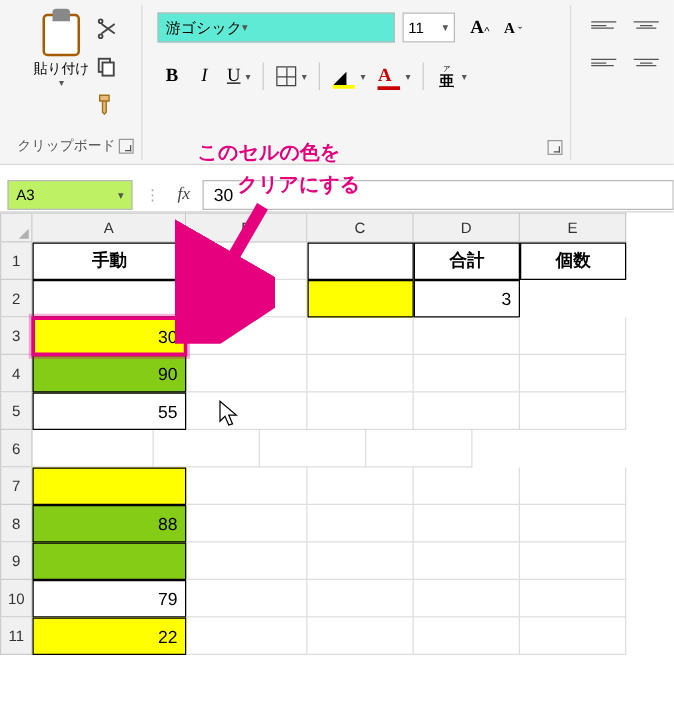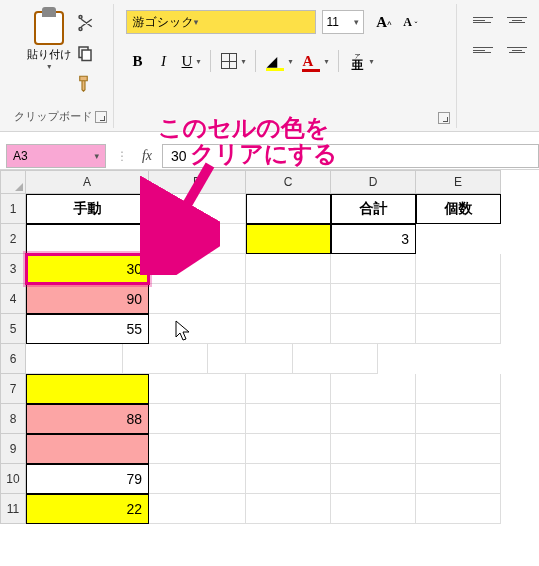--- a/index.html
+++ b/index.html
@@ -73,21 +73,21 @@
   .paste-label { font-size:11px; margin-top:2px; }
   .paste-dd { font-size:8px; color:#555; }
 
   .mini-col { display:flex; flex-direction:column; gap:8px; padding-top:8px; }
   .mini-btn { width:22px; height:22px; display:flex; align-items:center; justify-content:center; cursor:pointer; }
   .mini-btn svg { width:18px; height:18px; }
 
   
   .font-row1 { display:flex; gap:6px; align-items:center; margin-top:6px; }
   .font-name {
-    background:#fde047; border:1px solid #bbb; height:24px; width:190px;
+    background:#5eead4; border:1px solid #bbb; height:24px; width:190px;
     padding:0 6px; display:flex; align-items:center; justify-content:flex-start;
   }
   .font-size {
     background:#fff; border:1px solid #bbb; height:24px; width:42px;
     padding:0 4px; display:flex; align-items:center; justify-content:space-between;
   }
   .dd-caret { font-size:9px; color:#555; pointer-events:none; }
   .grow-shrink { display:flex; gap:2px; }
   .gs { height:24px; width:24px; display:flex; align-items:center; justify-content:center; cursor:pointer; position:relative; }
   .gs .big { font-size:15px; font-family:"Times New Roman",serif; font-weight:bold;}
@@ -120,21 +120,21 @@
   .align-group { padding-top:6px; }
   .align-row { display:flex; gap:6px; }
   .align-ico { width:20px; height:6px; display:flex; flex-direction:column; gap:2px; margin-bottom:6px;}
   .align-ico span { display:block; height:2px; background:#555; }
   .al span:nth-child(1){width:100%} .al span:nth-child(2){width:60%} .al span:nth-child(3){width:90%}
   .ac span{margin:0 auto} .ac span:nth-child(1){width:100%} .ac span:nth-child(2){width:50%} .ac span:nth-child(3){width:80%}
 
   
   .formula-bar { display:flex; align-items:center; height:28px; border-bottom:1px solid #d5d5d5; margin-top:10px; }
   .name-box {
-    width:100px; height:24px; border:1px solid #bbb; background:#f9a8d4;
+    width:100px; height:24px; border:1px solid #bbb; background:#bef264;
     margin:0 6px; padding:0 6px; display:flex; align-items:center; justify-content:space-between;
   }
   .fx-div { width:20px; color:#aaa; text-align:center; font-size:12px; }
   .fx-ico { width:30px; text-align:center; font-style:italic; font-family:serif; font-size:14px; color:#444; cursor:pointer; }
   .formula-input { flex:1; height:24px; border:1px solid #bbb; background:#fff; padding:0 8px; display:flex; align-items:center; font-size:14px; }
 
   
   .sheet { position:relative; }
   .colheads { display:flex; }
   .corner { width:26px; height:24px; background:#f0f0f0; border:1px solid #ccc; position:relative; }
@@ -147,29 +147,29 @@
   .cell { height:30px; border:1px solid #ddd; border-left:none; border-top:none; display:flex; align-items:center; padding:0 6px; font-size:14px; }
   .cA { width:123px; }
   .cB { width:97px; }
   .cC { width:85px; }
   .cD { width:85px; }
   .cE { width:85px; }
   .txt-r { justify-content:flex-end; }
   .hdr-cell { font-weight:bold; justify-content:center; border:1px solid #000 !important; }
   .bordered { border:1px solid #000 !important; }
   .bg-yellow { background:#ffff00; }
-  .bg-green  { background:#fca5a5; }
+  .bg-green  { background:#84cc16; }
   .sel-ring {
     position:absolute; border:3px solid #e6007e; pointer-events:none;
     box-shadow:0 0 0 2px rgba(230,0,126,0.3);
   }
 
   
   .annotation {
-    position:absolute; color:#e6007e; font-size:24px; font-weight:bold;
+    position:absolute; color:#e6007e; font-size:16px; font-weight:bold;
     text-shadow:0 0 2px #fff,0 0 2px #fff;
     pointer-events:none; white-space:nowrap;
   }
   .arrow { position:absolute; pointer-events:none; }
 
   .cursor { position:absolute; pointer-events:none; font-size:18px; color:#000; }
 </style>
 </head>
 <body>
 

